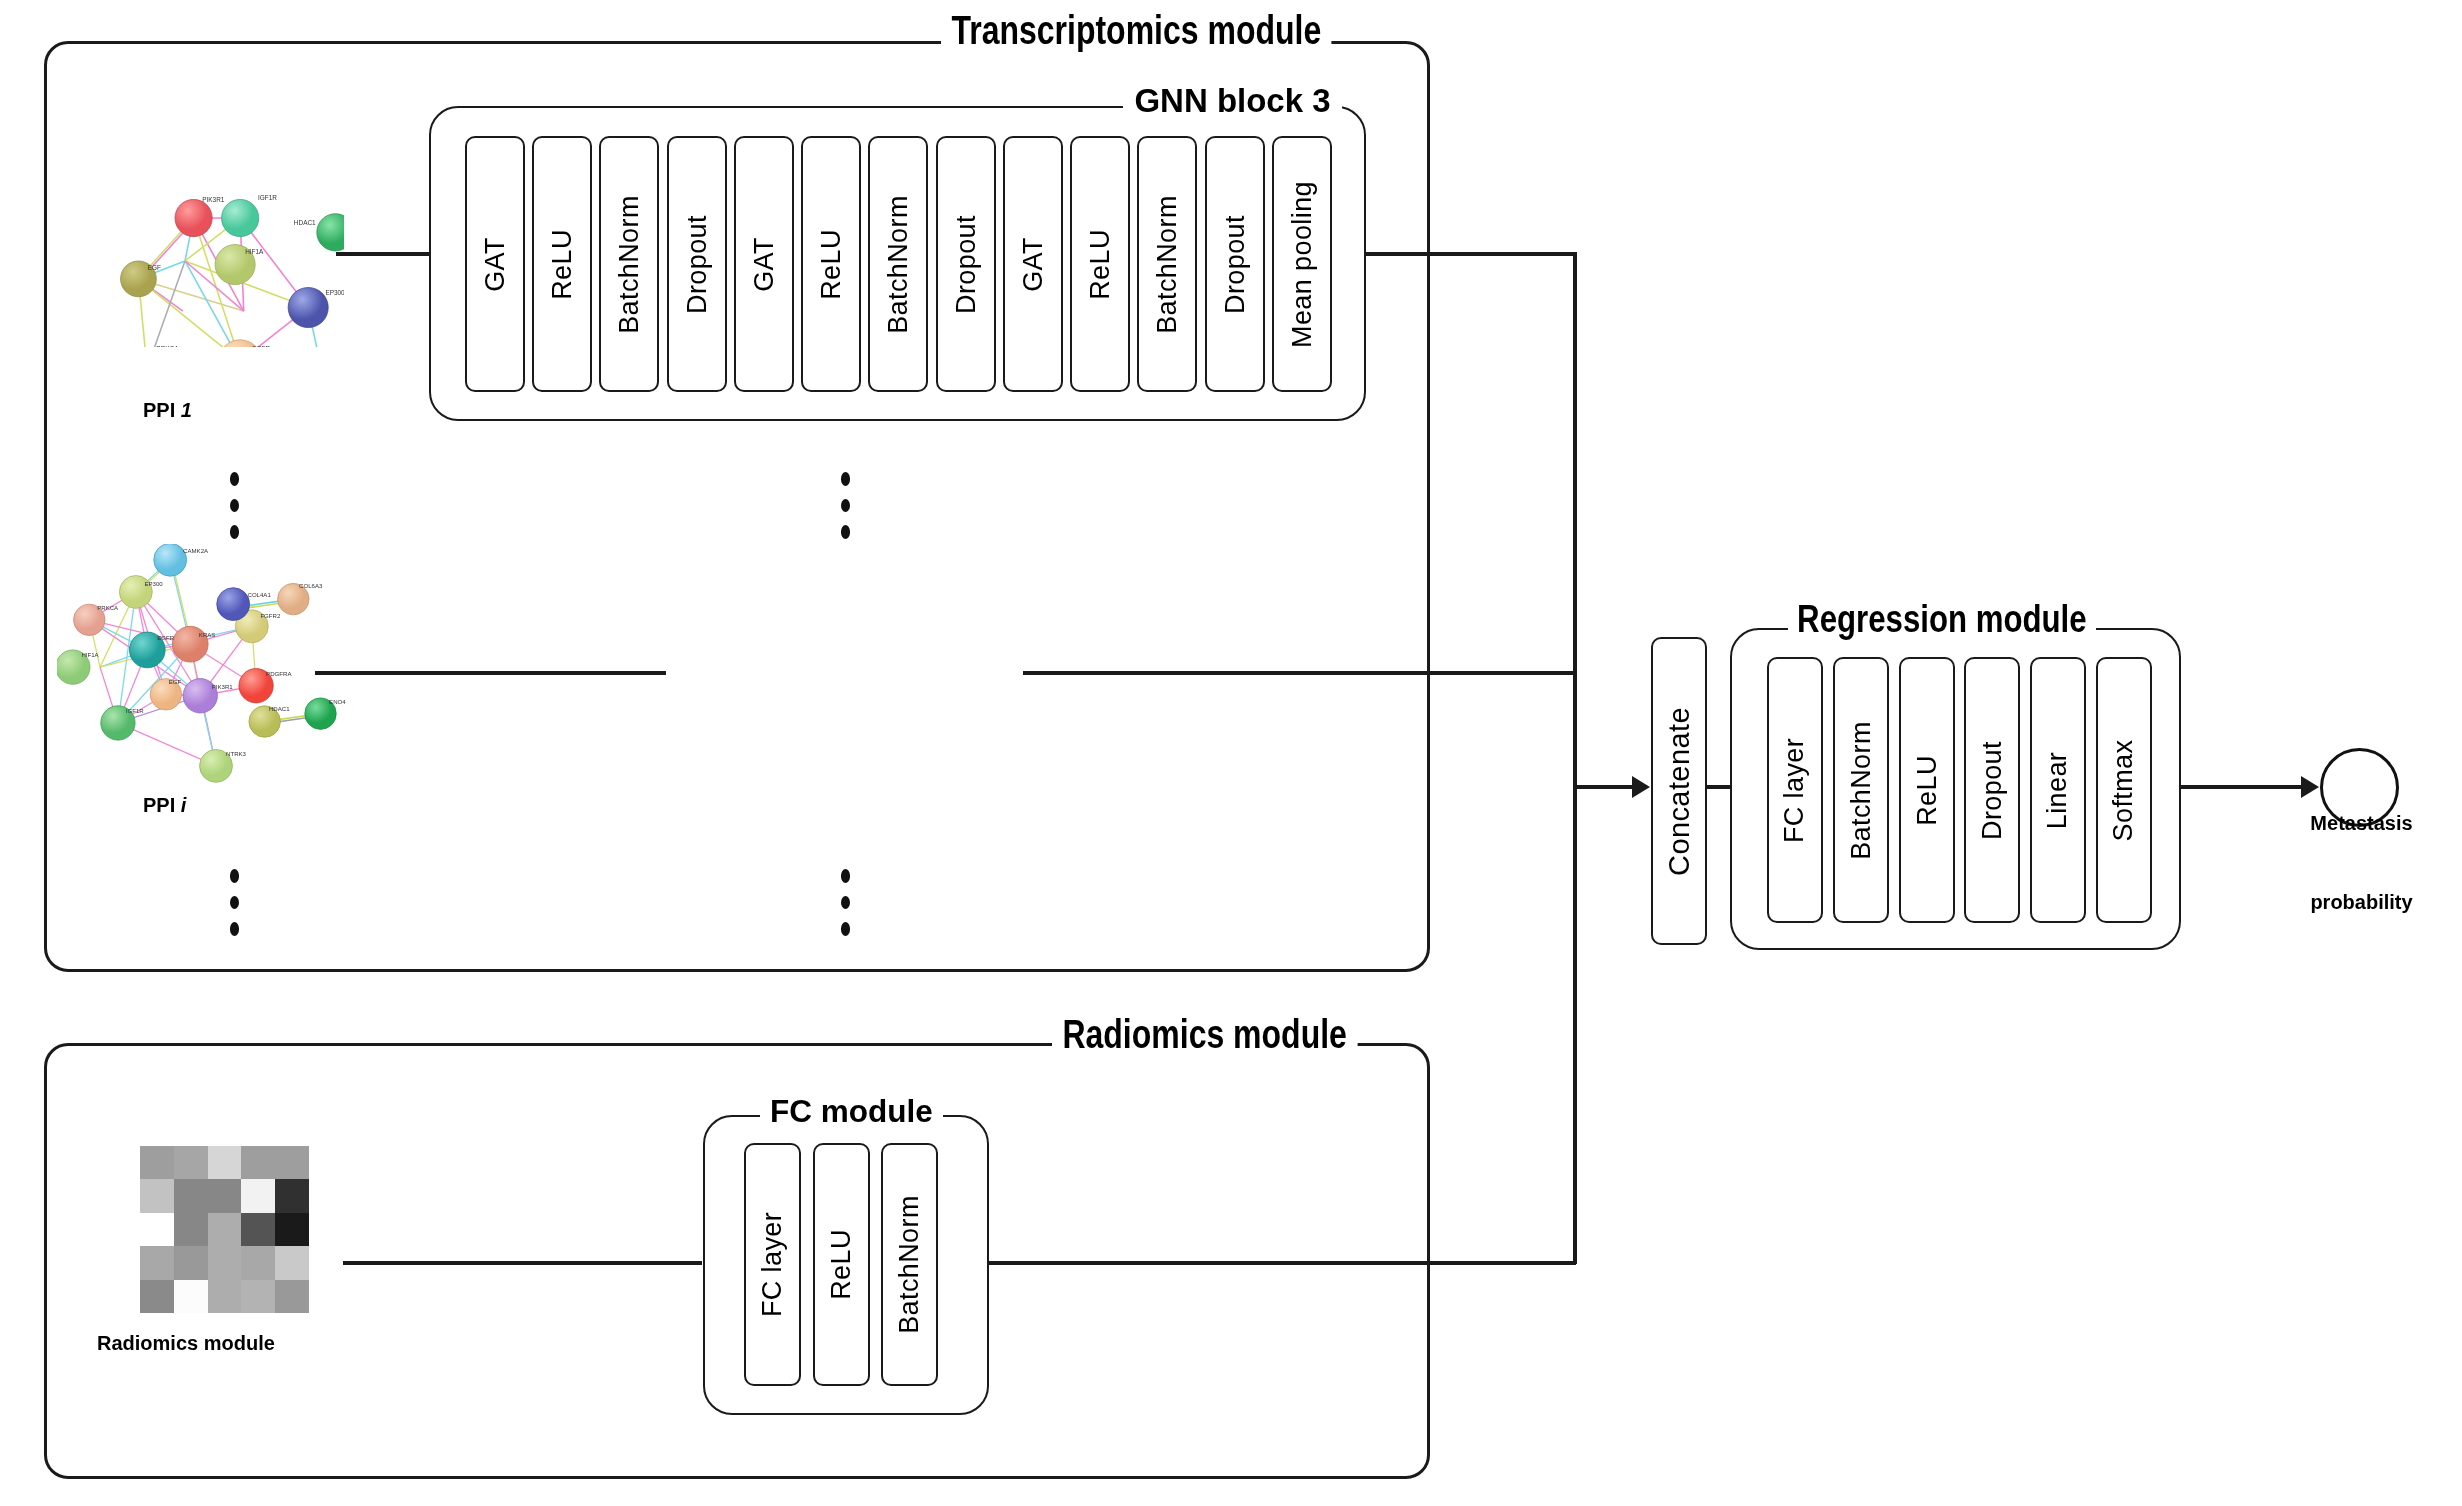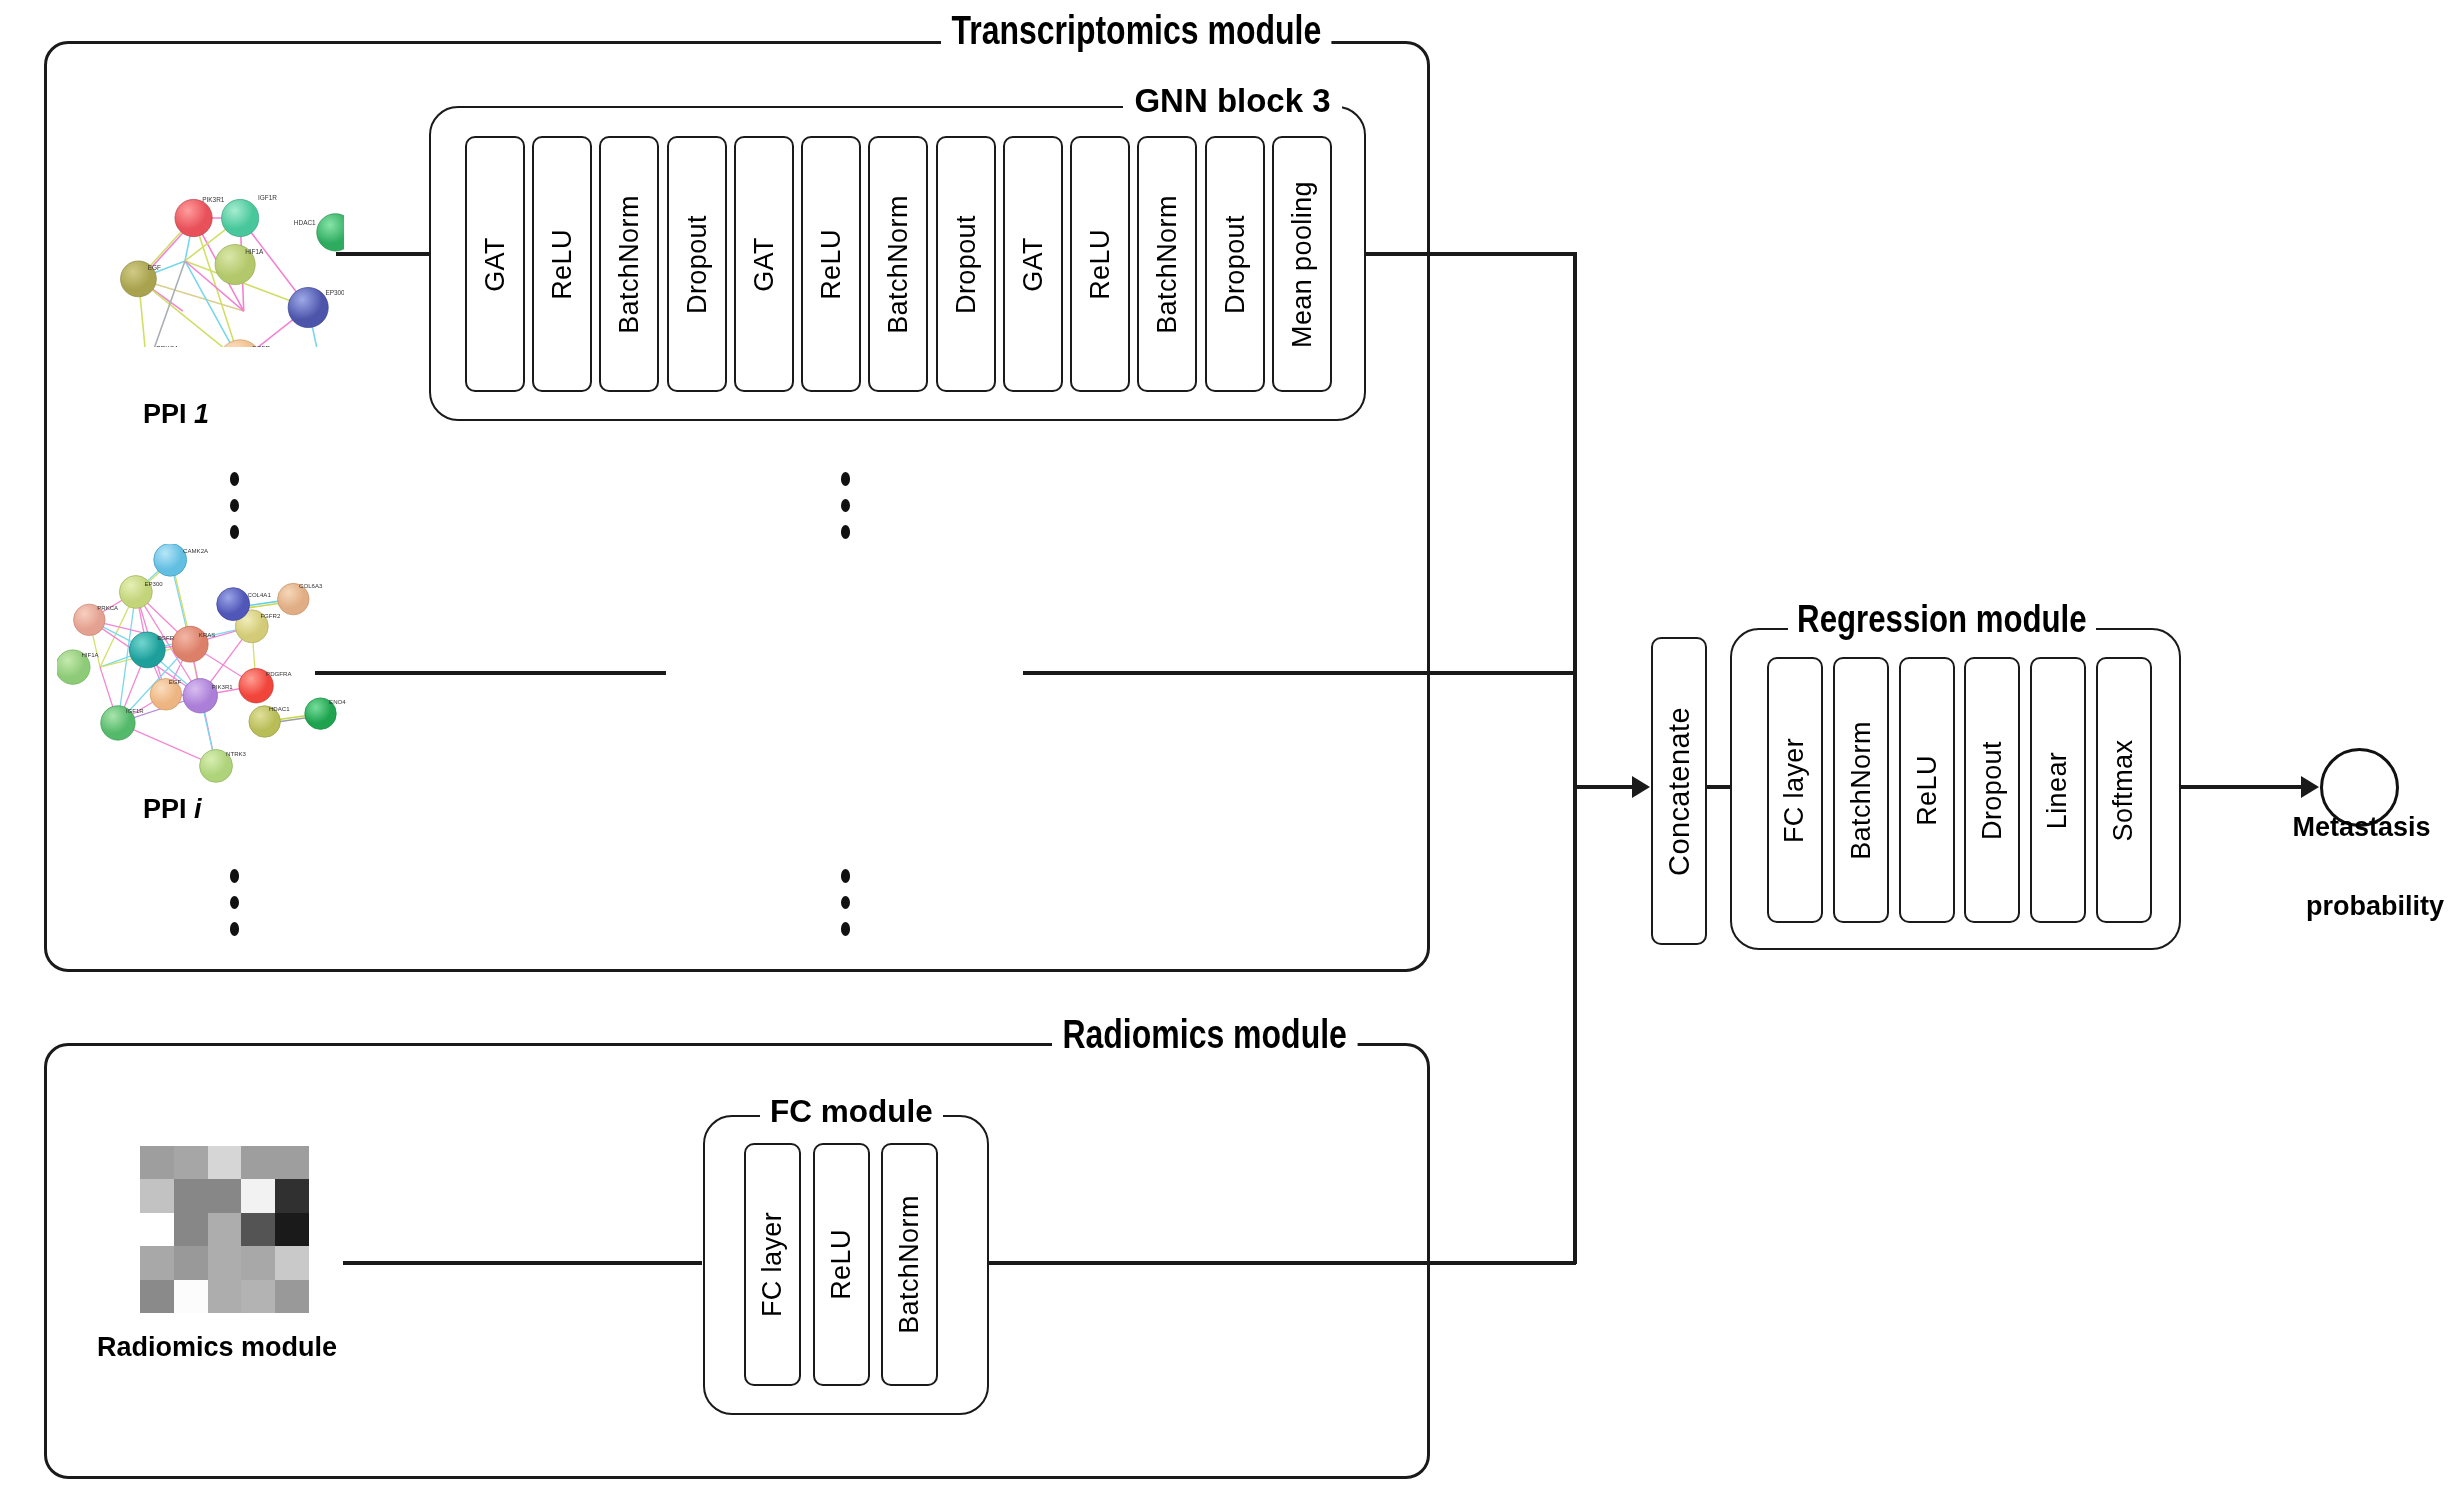--- a/index.html
+++ b/index.html
@@ -82,21 +82,21 @@
   }
   .dots i{
     display:block;
     width:9.3px;height:13.6px;
     border-radius:50%;
     background:#111;
   }
   .caption{
     position:absolute;
     font-weight:bold;
-    font-size:27px;
+    font-size:20px;
     white-space:nowrap;
     text-align:center;
   }
   .caption em{font-style:italic;}
   
   .blocklabel{
     position:absolute;
     display:flex;align-items:center;justify-content:center;
     font-weight:bold;font-size:31.5px;
     border:2.9px solid #1a1a1a;
@@ -542,16 +542,16 @@
     </div>
   <div class="pill" style="left:2096px;top:657px;width:56px;height:266px;">
     <span>Softmax</span>
     </div>
 
   <div class="hline" style="left:2179px;top:785px;width:122px;"></div>
   <div class="arrow-head" style="left:2301px;top:776px;"></div>
 
   <div class="out-circle" style="left:2320px;top:748px;width:79px;height:79px;"></div>
   <div class="caption" style="left:2279px;top:812px;width:165px;">Metastasis</div>
-  <div class="caption" style="left:2279px;top:891px;width:165px;text-align:right;">probability</div>
+  <div class="caption" style="left:2279px;top:891px;width:165px;">probability</div>
 
 </div>
 
 
 </body></html>

